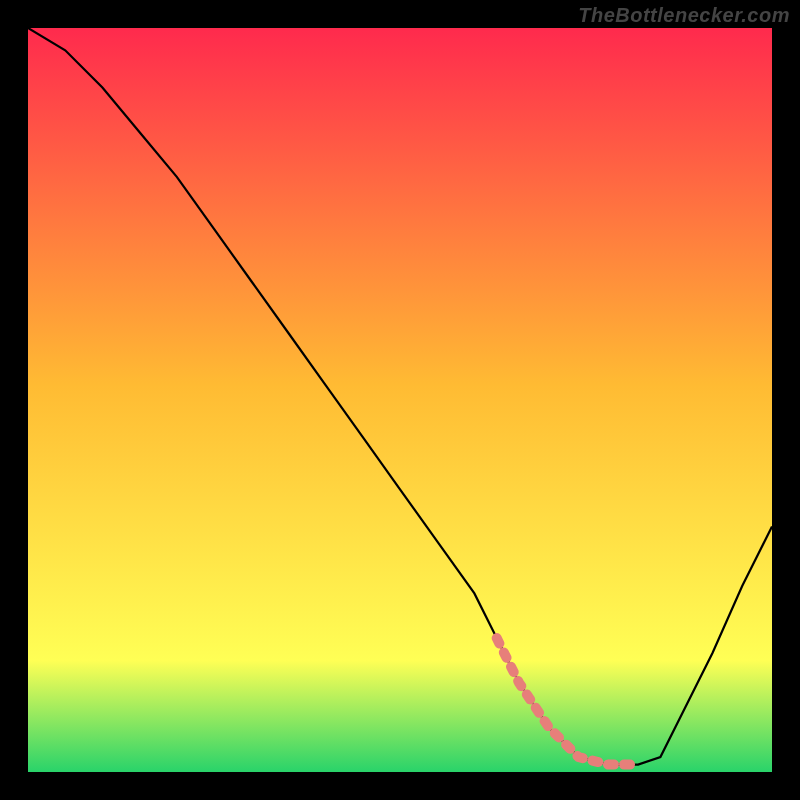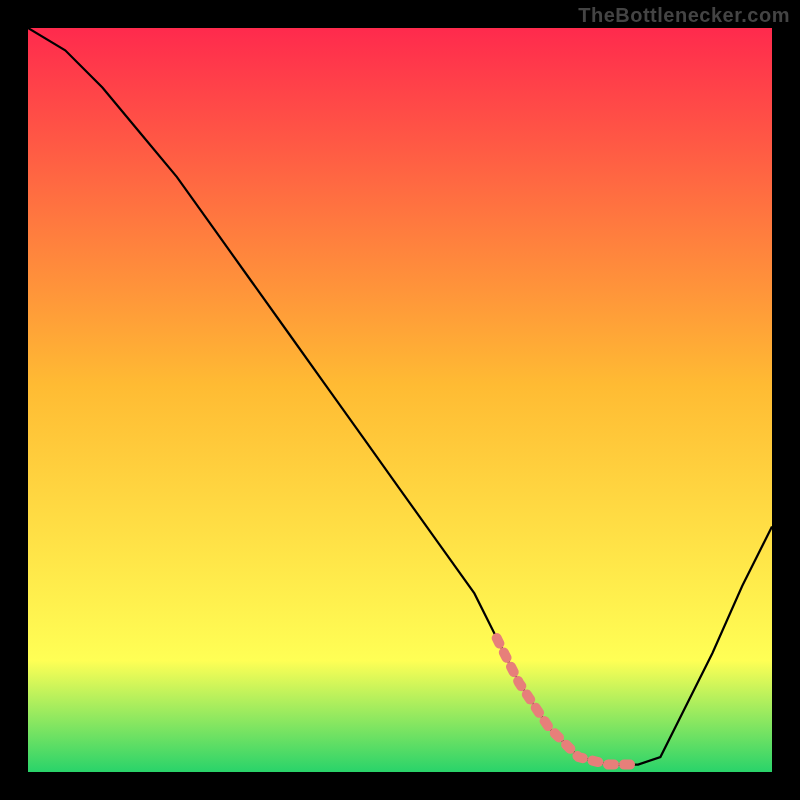--- a/index.html
+++ b/index.html
@@ -9,20 +9,21 @@
     width: 800px;
     height: 800px;
     overflow: hidden;
     font-family: Arial, Helvetica, sans-serif;
   }
   .frame {
     position: relative;
     width: 800px;
     height: 756px;
     background: #000;
+    font-style: italic;
   }
   .watermark {
     position: absolute;
     top: 4px;
     right: 10px;
     color: #444;
     font-size: 20px;
     font-weight: 600;
     letter-spacing: 0.5px;
     z-index: 3;

